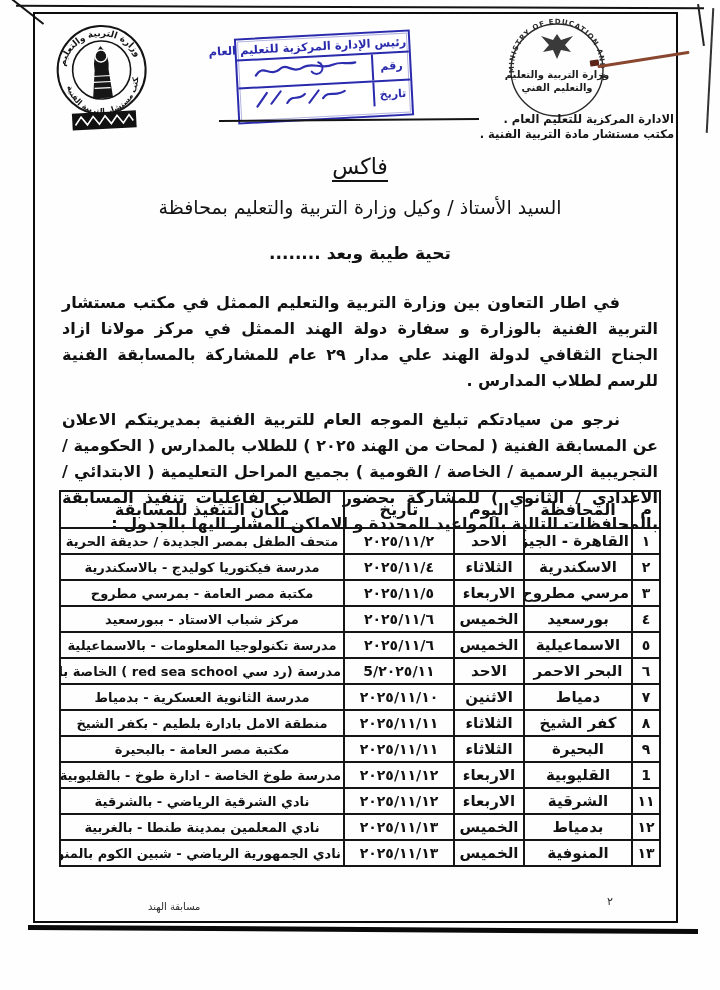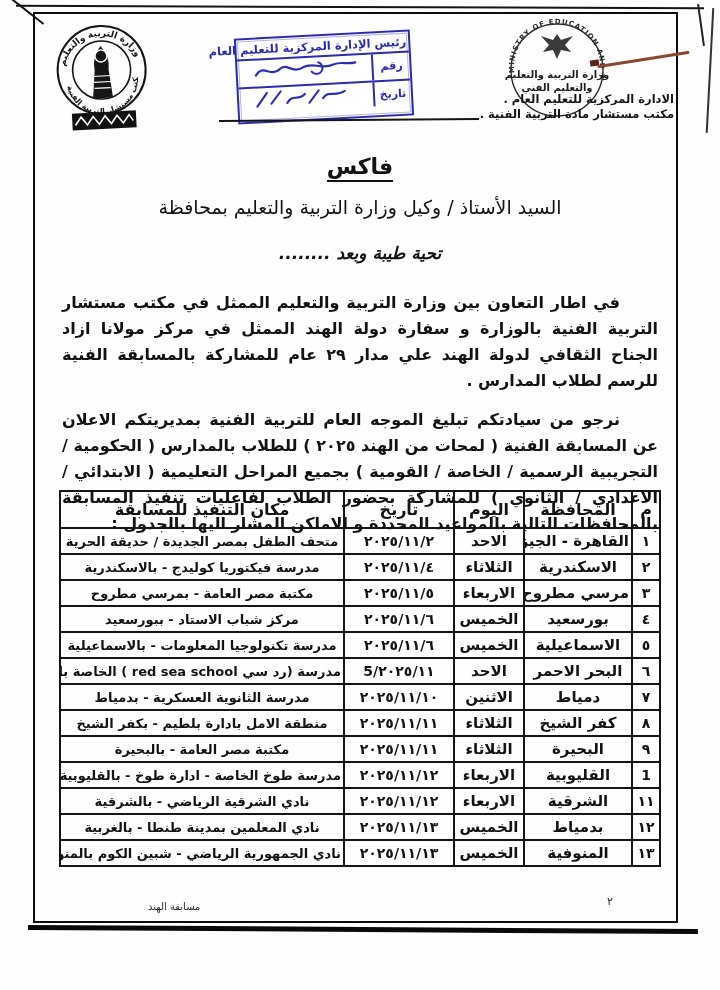--- a/index.html
+++ b/index.html
@@ -32,32 +32,32 @@
     color:#2a2aad; direction:rtl; background:rgba(255,255,255,.6);
   }
   .stamp-title { font-size:11.5px; font-weight:bold; text-align:center; padding:3px 2px 2px;
     border-bottom:2px solid #2a2aad; white-space:nowrap; }
   .stamp-row { display:flex; direction:rtl; height:26px; align-items:stretch; }
   .stamp-row + .stamp-row { border-top:2px solid #2a2aad; }
   .stamp-label { width:38px; font-size:11px; font-weight:bold; text-align:center;
     border-left:2px solid #2a2aad; padding-top:6px; }
   .stamp-value { flex:1; }
 
-  .dept-text { left:478px; top:92px; width:196px; text-align:right; font-size:11.5px;
+  .dept-text { left:478px; top:112px; width:196px; text-align:right; font-size:11.5px;
     font-weight:bold; line-height:15px; color:#151515; }
   .dept-rule { left:219px; top:119px; width:260px; height:2px; background:#141414; transform:rotate(-.4deg); }
 
   
   .doc-title { left:40px; top:154px; width:640px; text-align:center; }
-  .doc-title span { display:inline-block; font-size:22px; font-weight:bold;
+  .doc-title span { display:inline-block; font-size:22px; font-weight:normal;
     border-bottom:2.5px solid #121212; padding-bottom:1px; }
   .salutation { left:40px; top:196px; width:640px; text-align:center;
     font-size:19px; font-weight:normal; }
   .greeting { left:40px; top:243px; width:640px; text-align:center;
-    font-size:17px; font-weight:bold;font-style:italic; }
+    font-size:17px; font-weight:bold; }
   .body-text { left:62px; top:277px; width:596px; }
   .body-text p { direction:rtl; text-align:justify; font-size:16px; font-weight:bold;
     line-height:26px; text-indent:38px;margin-top:13px; }
 
   
   table.sched { left:59px; top:490px; width:602px; border-collapse:collapse; direction:rtl; table-layout:fixed; }
   table.sched th, table.sched td { border:2px solid #151515; text-align:center;
     font-weight:bold; padding:1px 2px; overflow:hidden; white-space:nowrap; }
   table.sched th { height:37px; font-size:16px; }
   table.sched td { height:26px; }

